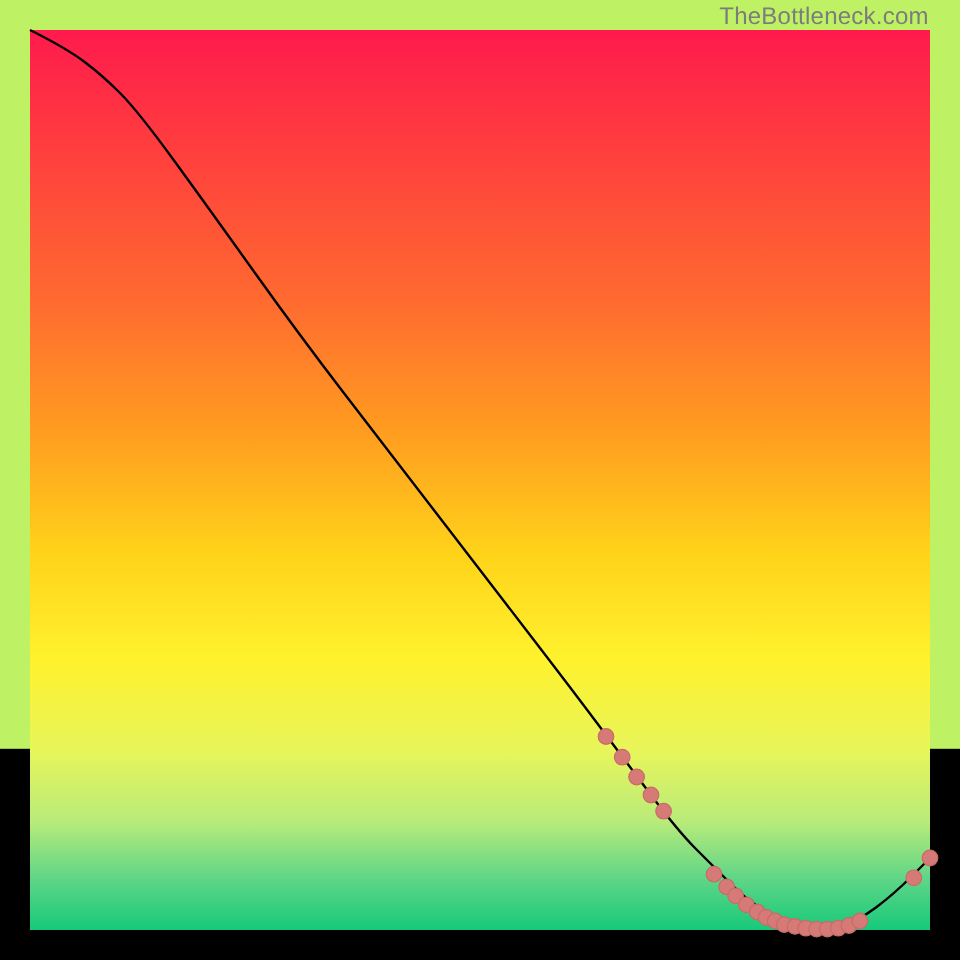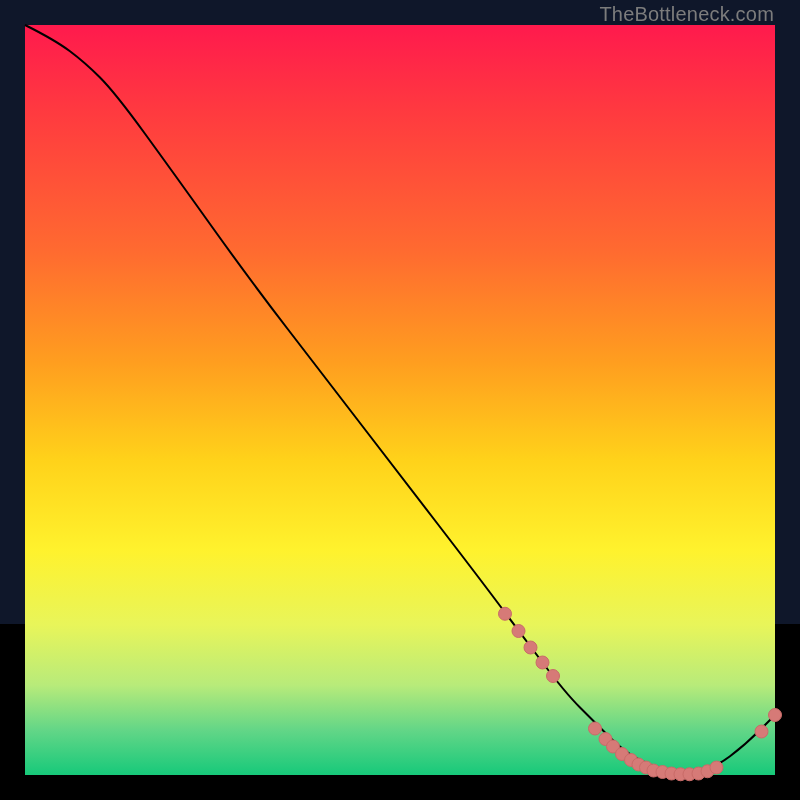--- a/index.html
+++ b/index.html
@@ -8,21 +8,21 @@
     width: 800px;
     height: 800px;
     background: #000;
     font-family: Arial, Helvetica, sans-serif;
     overflow: hidden;
   }
   .frame {
     position: relative;
     width: 800px;
     height: 624px;
-    background: #0f172a;
+    background: #bef264;
   }
   .plot {
     position: absolute;
     left: 25px;
     top: 25px;
     width: 750px;
     height: 750px;
     
     background: linear-gradient(
       to bottom,

